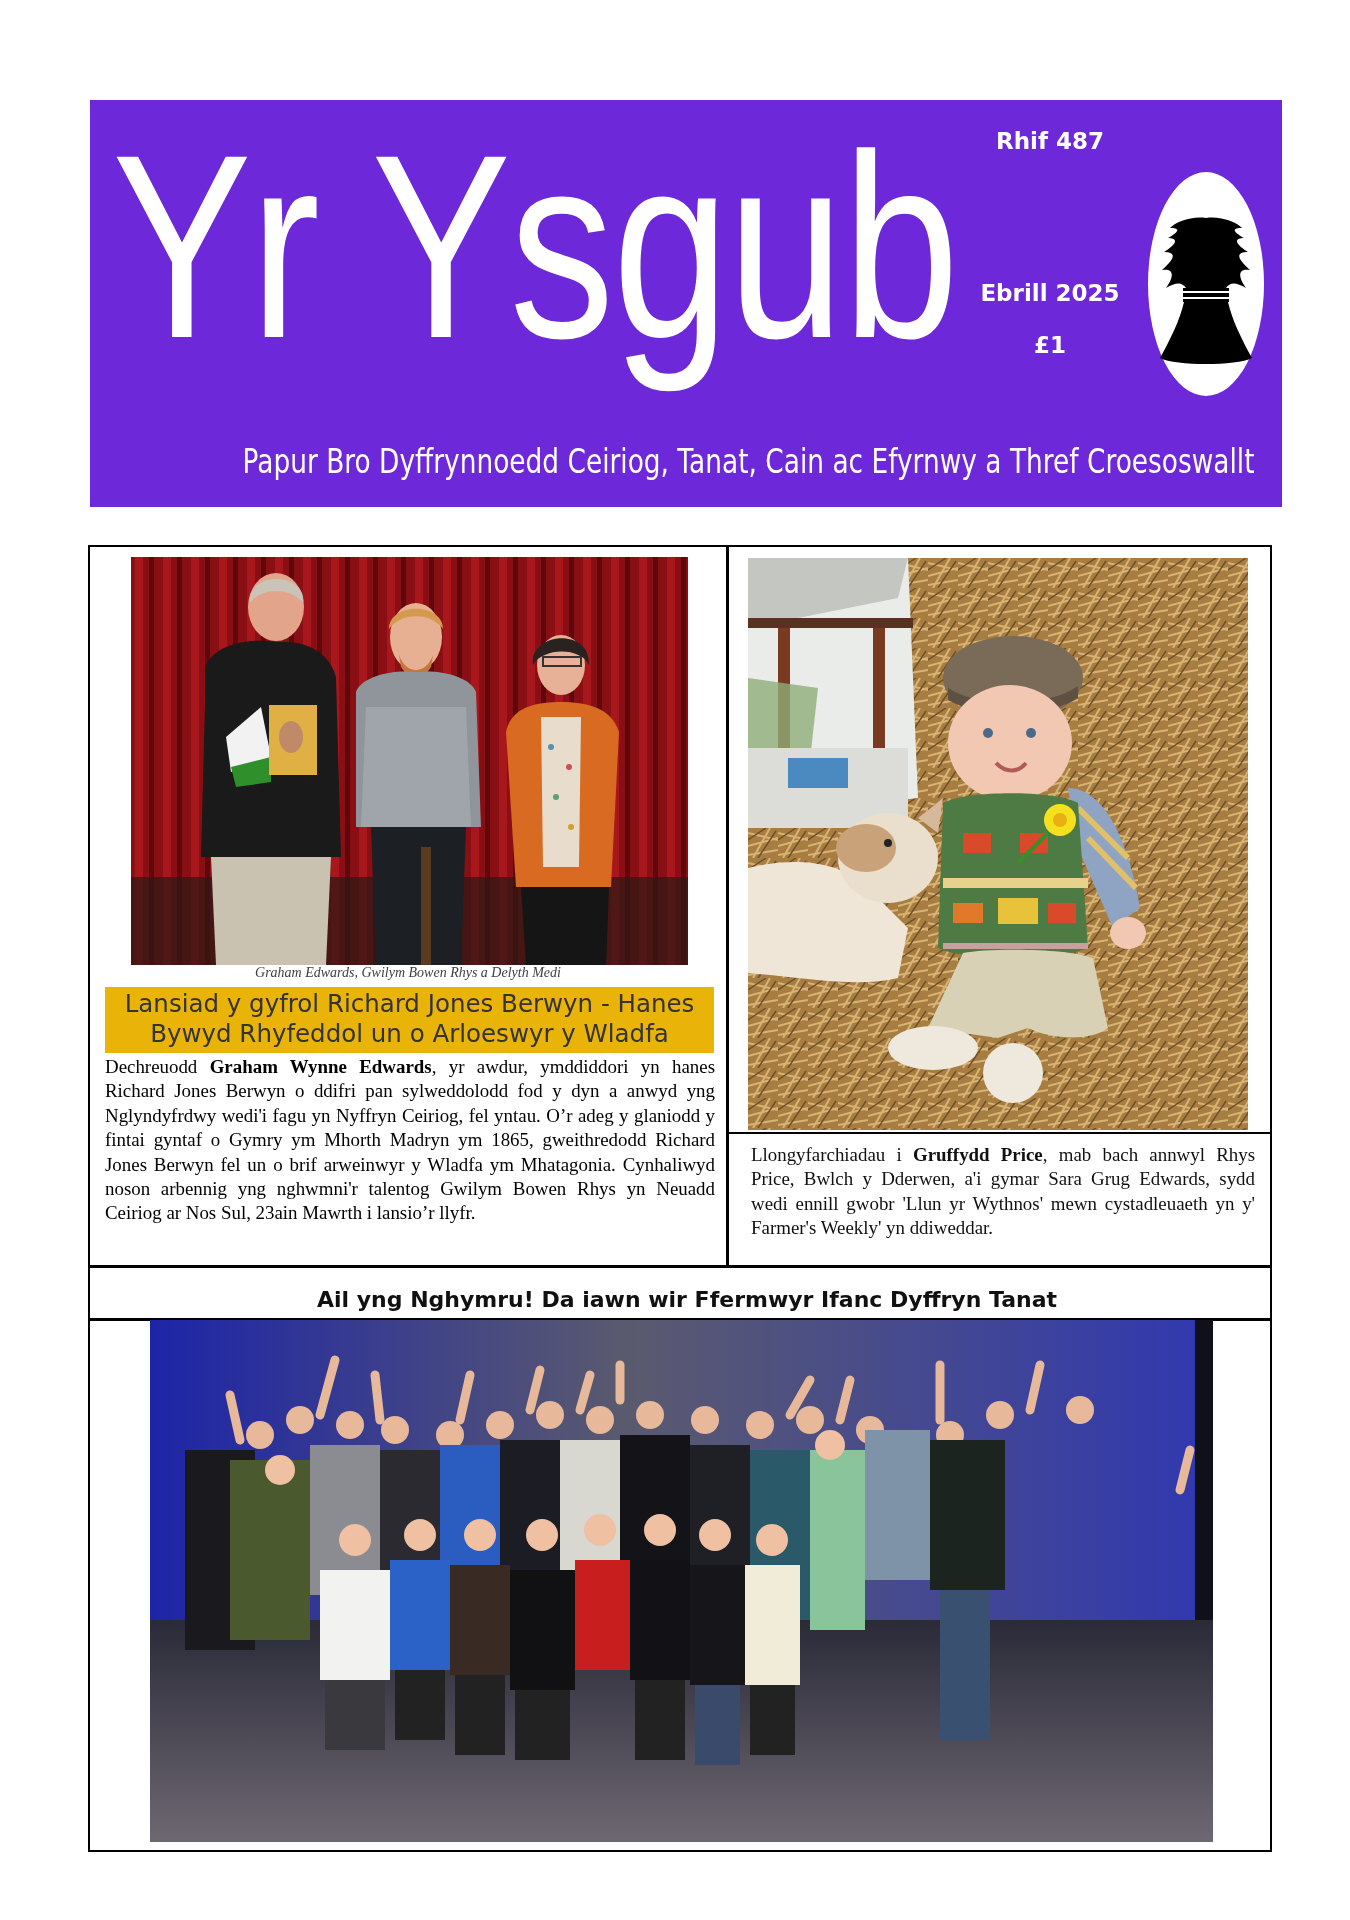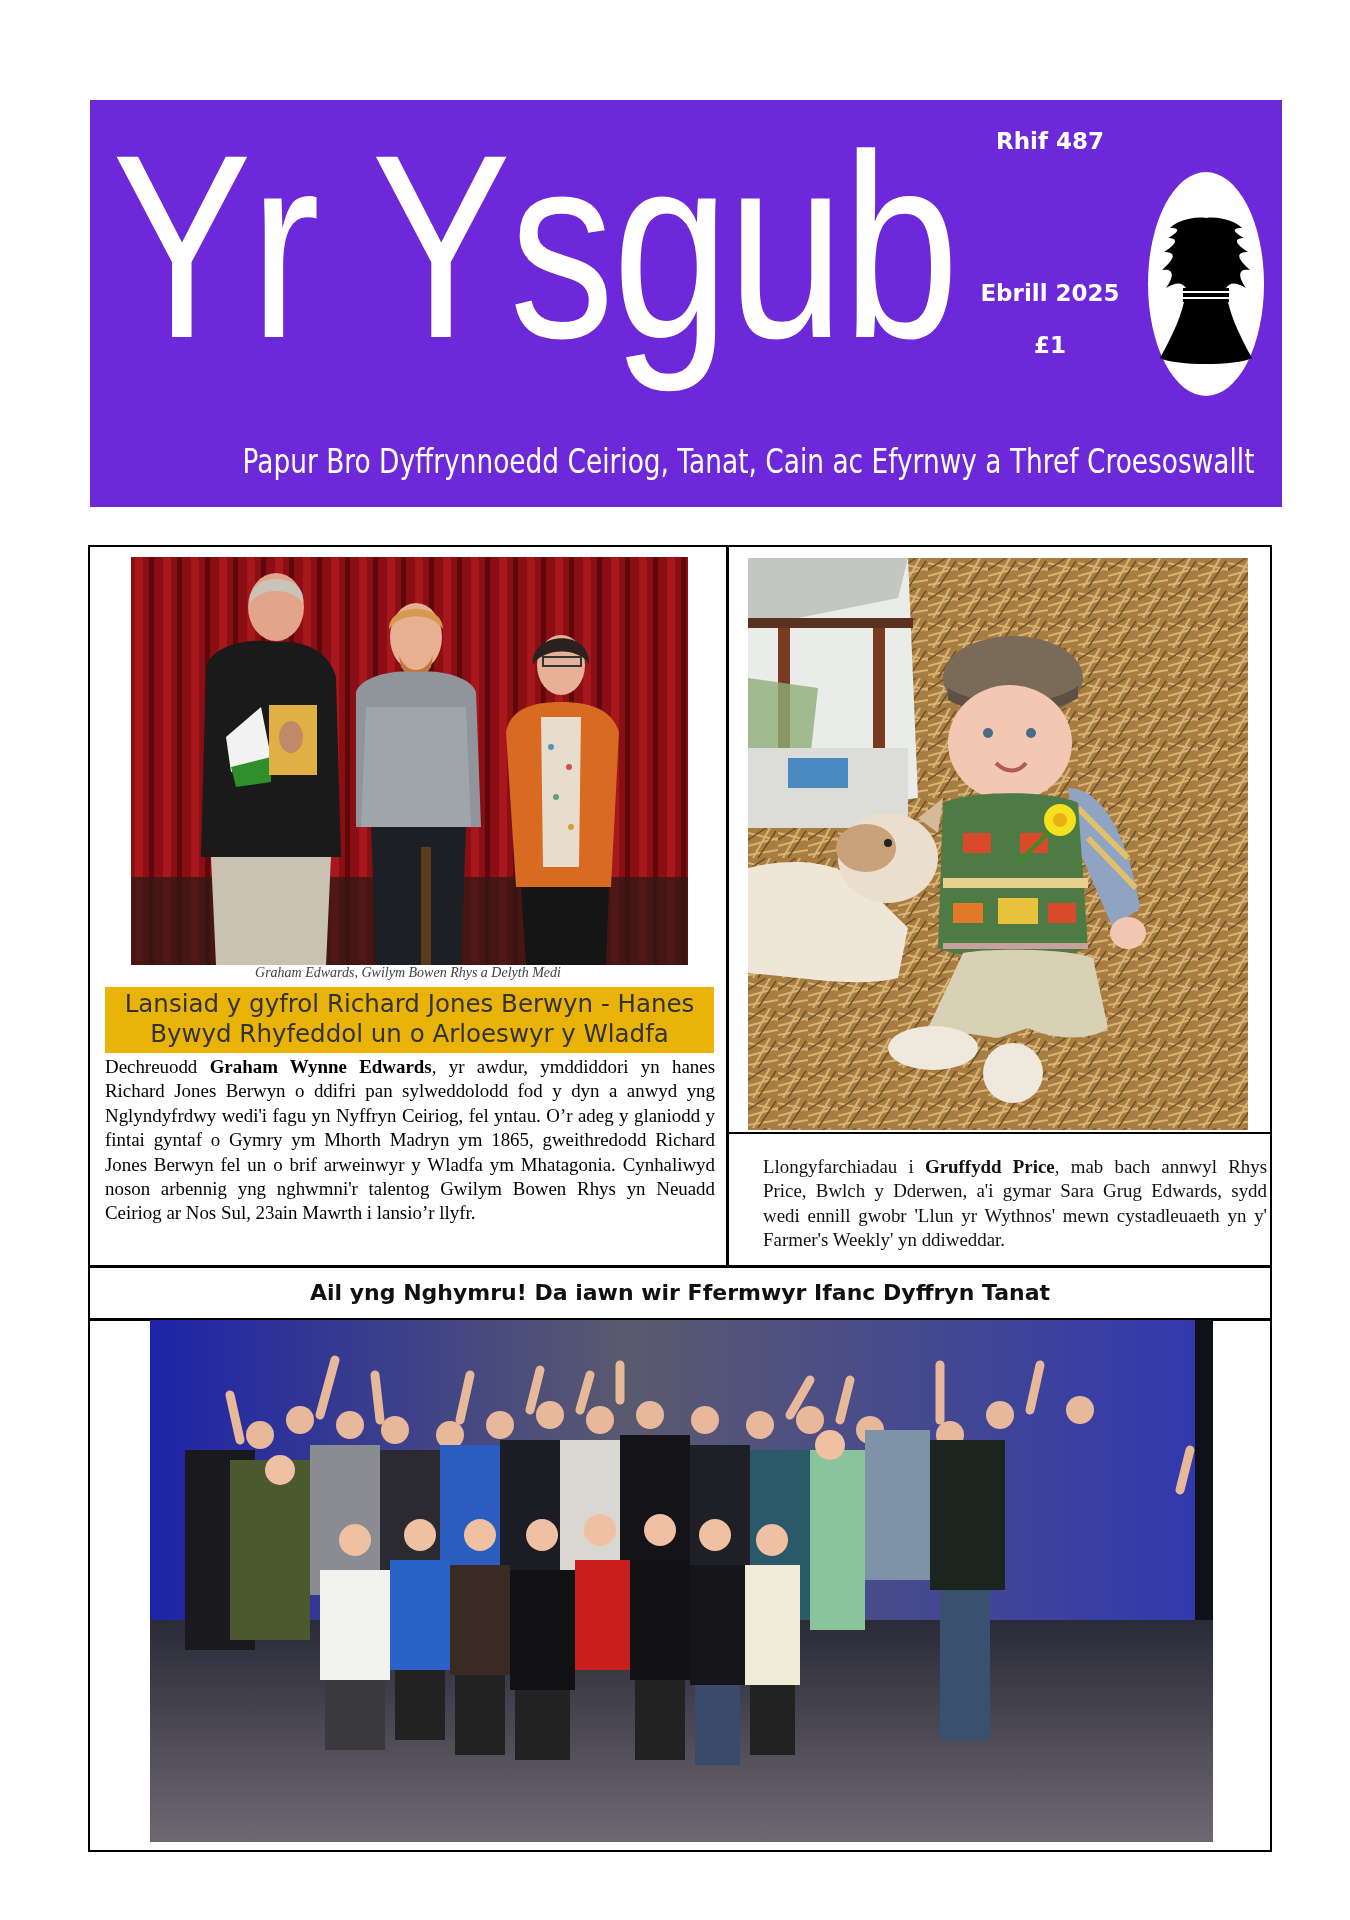--- a/index.html
+++ b/index.html
@@ -172,25 +172,25 @@
         <circle cx="312" cy="262" r="16" fill="#f4e01c"></circle>
         <circle cx="312" cy="262" r="7" fill="#e8b010"></circle>
         <path d="M300 275 L270 305" stroke="#3f8a2a" stroke-width="4"></path>
 
         <path d="M215 395 C240 390 320 390 345 400 L360 470 C340 485 300 480 280 470 L250 480 L180 470 Z" fill="#d8d1b5"></path>
 
         <ellipse cx="185" cy="490" rx="45" ry="22" fill="#efe8dc"></ellipse>
         <ellipse cx="265" cy="515" rx="30" ry="30" fill="#efe8dc"></ellipse>
       </svg>
     </div>
-    <p class="baby-body" style="margin:12px;font-family:Liberation Serif, serif;"><span>Llongyfarchiadau i </span><b>Gruffydd Price</b><span>, mab bach annwyl Rhys Price, Bwlch y Dderwen, a'i gymar Sara Grug Edwards, sydd wedi ennill gwobr 'Llun yr Wythnos' mewn cystadleuaeth yn y' Farmer's Weekly' yn ddiweddar.</span></p>
+    <p class="baby-body" style="margin:0;font-family:Liberation Serif, serif;"><span>Llongyfarchiadau i </span><b>Gruffydd Price</b><span>, mab bach annwyl Rhys Price, Bwlch y Dderwen, a'i gymar Sara Grug Edwards, sydd wedi ennill gwobr 'Llun yr Wythnos' mewn cystadleuaeth yn y' Farmer's Weekly' yn ddiweddar.</span></p>
   </section>
 
   <section>
-    <h2 class="section-title" style="margin:0;">Ail yng Nghymru! Da iawn wir Ffermwyr Ifanc Dyffryn Tanat</h2>
+    <h2 class="section-title" style="margin:7px;">Ail yng Nghymru! Da iawn wir Ffermwyr Ifanc Dyffryn Tanat</h2>
     <div class="photo photo-group" aria-label="Large group of young farmers cheering with arms raised on a stage">
       <svg viewBox="0 0 1063 522" preserveAspectRatio="none">
         <defs>
           <linearGradient id="backdrop" x1="0" x2="1" y1="0" y2="0">
             <stop offset="0" stop-color="#1d24a8"></stop>
             <stop offset="0.45" stop-color="#5a5a6e"></stop>
             <stop offset="1" stop-color="#3038b0"></stop>
           </linearGradient>
           <linearGradient id="floor" x1="0" x2="0" y1="0" y2="1">
             <stop offset="0" stop-color="#2a2a38"></stop>

